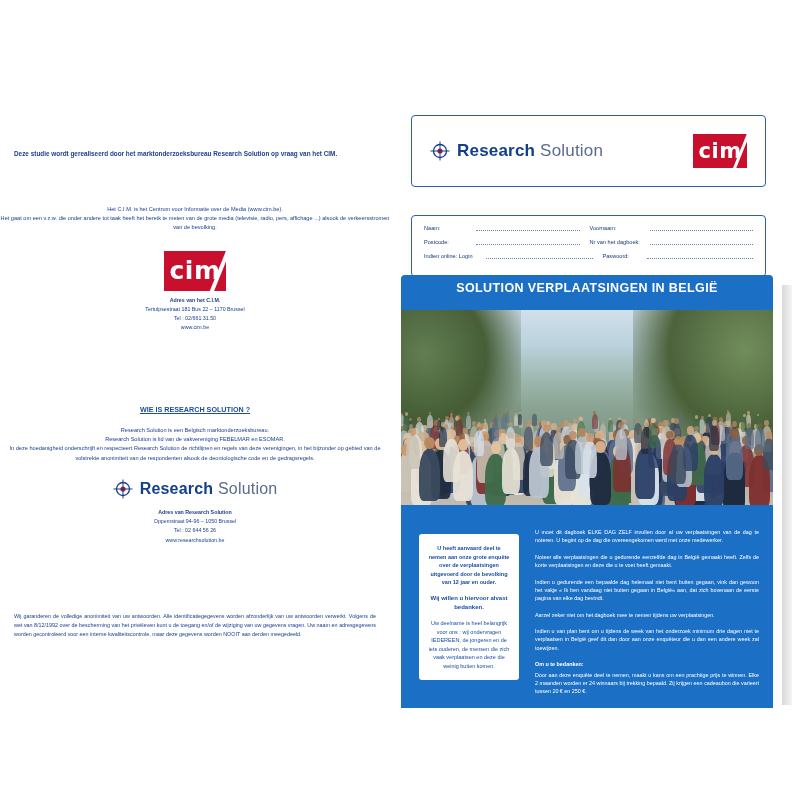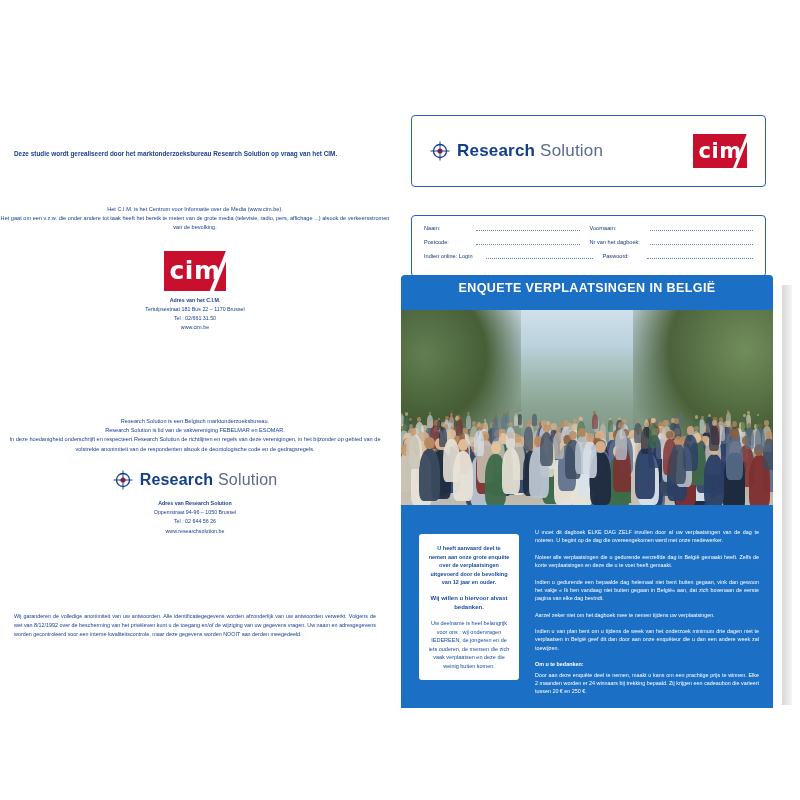--- a/index.html
+++ b/index.html
@@ -337,20 +337,21 @@
     </div>
     <div class="addr">
       <div class="addr-head">Adres van het C.I.M.</div>
       <div style="white-space:pre-line;">Tertulpsestraat 181 Bus 22 – 1170 Brussel
 Tel : 02/661.31.50
 www.cim.be</div>
     </div>
   </div>
 
   <div class="rs-block">
+    <div class="sec-title">WIE IS RESEARCH SOLUTION ?</div>
     <div class="body-text" style="margin-top:12px;white-space:pre-line;">Research Solution is een Belgisch marktonderzoeksbureau.
 Research Solution is lid van de vakvereniging FEBELMAR en ESOMAR.
 In deze hoedanigheid onderschrijft en respecteert Research Solution de richtlijnen en regels van deze verenigingen, in het bijzonder op gebied van de volstrekte anonimiteit van de respondenten alsook de deontologische code en de gedragsregels.</div>
     <div style="text-align:center;margin-top:16px;">
       <span class="rs-logo">
         <span class="rs-mark">
           <svg width="20" height="20" viewBox="0 0 20 20">
             <circle cx="10" cy="10" r="6.5" fill="none" stroke="#123f8c" stroke-width="1.3"></circle>
             <circle cx="10" cy="10" r="2.6" fill="#c8102e"></circle>
             <line x1="10" y1="0.5" x2="10" y2="19.5" stroke="#123f8c" stroke-width="1"></line>
@@ -405,21 +406,21 @@
       <span class="form-dots"></span>
     </div>
     <div class="form-row">
       <span class="form-label" style="width:62px;">Indien online: Login</span>
       <span class="form-dots"></span>
       <span class="form-label2" style="width:44px;">Paswoord:</span>
       <span class="form-dots"></span>
     </div>
   </div>
 
-  <div class="banner">ENQUETE VERPLAATSINGEN IN BELGIË</div>
+  <div class="banner">SOLUTION VERPLAATSINGEN IN BELGIË</div>
 
   <div class="photo-panel">
 
     <div class="photo">
       <div class="sky"></div>
       <div class="trees-l"></div>
       <div class="trees-r"></div>
       <div class="ground"></div>
       <div class="crowd">
           <i style="left: 105.4px; top: 79.9px; width: 16.1px; height: 40.1px; background: rgb(43, 63, 102); opacity: 0.84;"></i>

